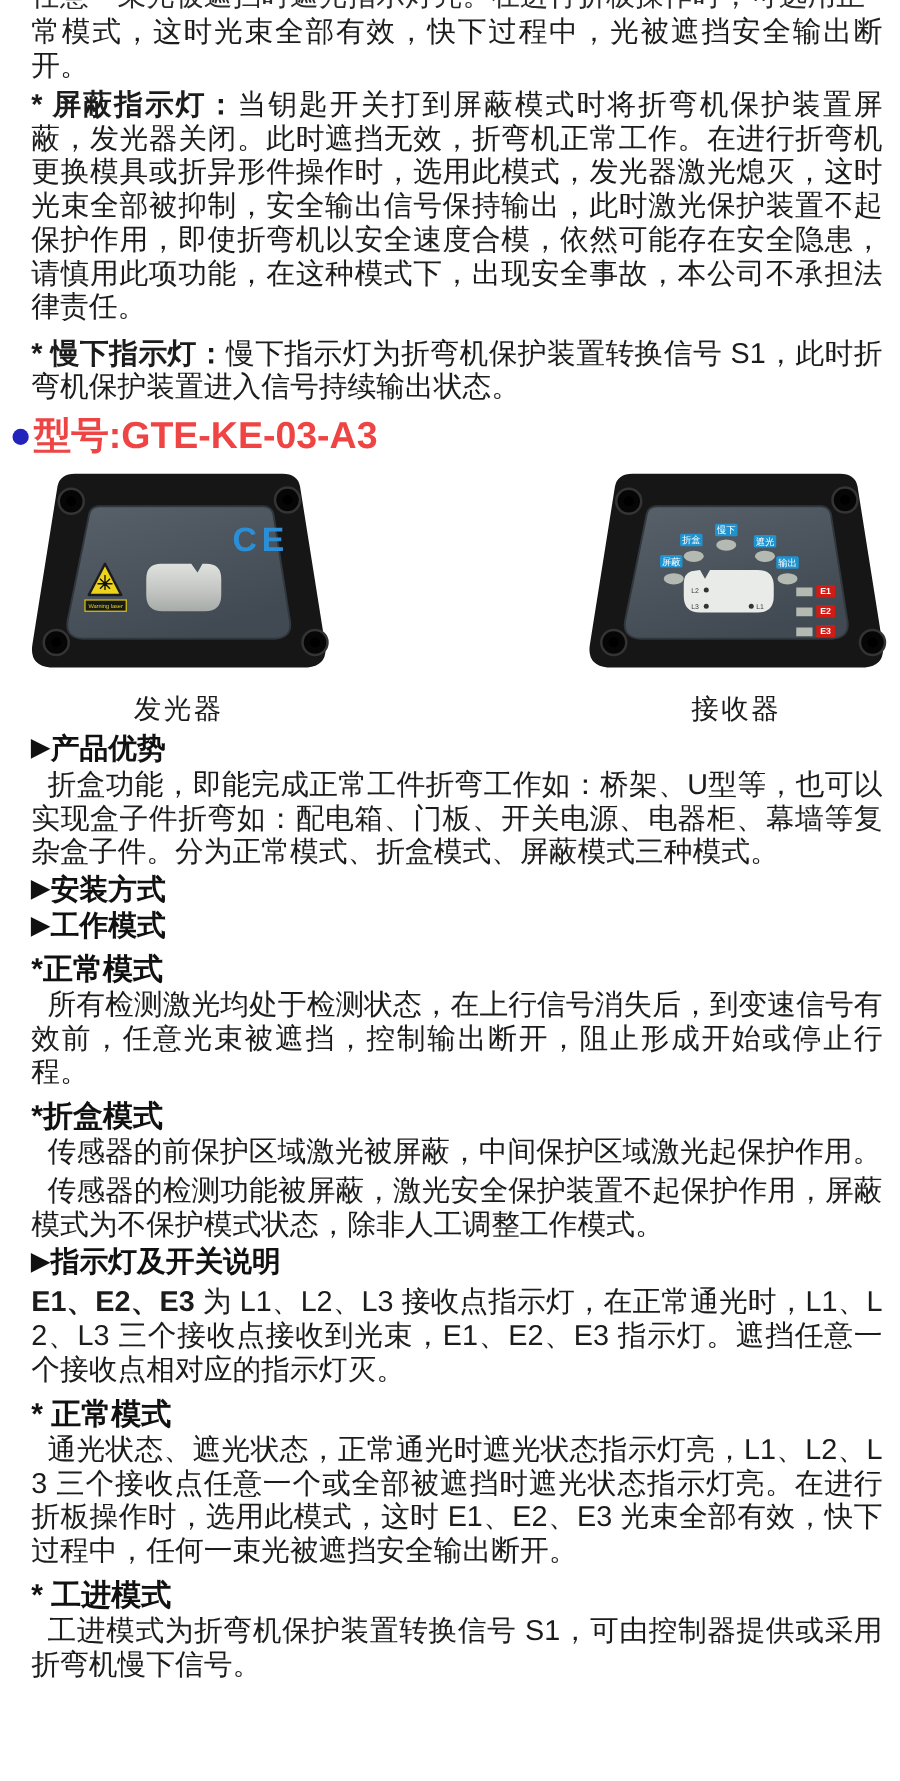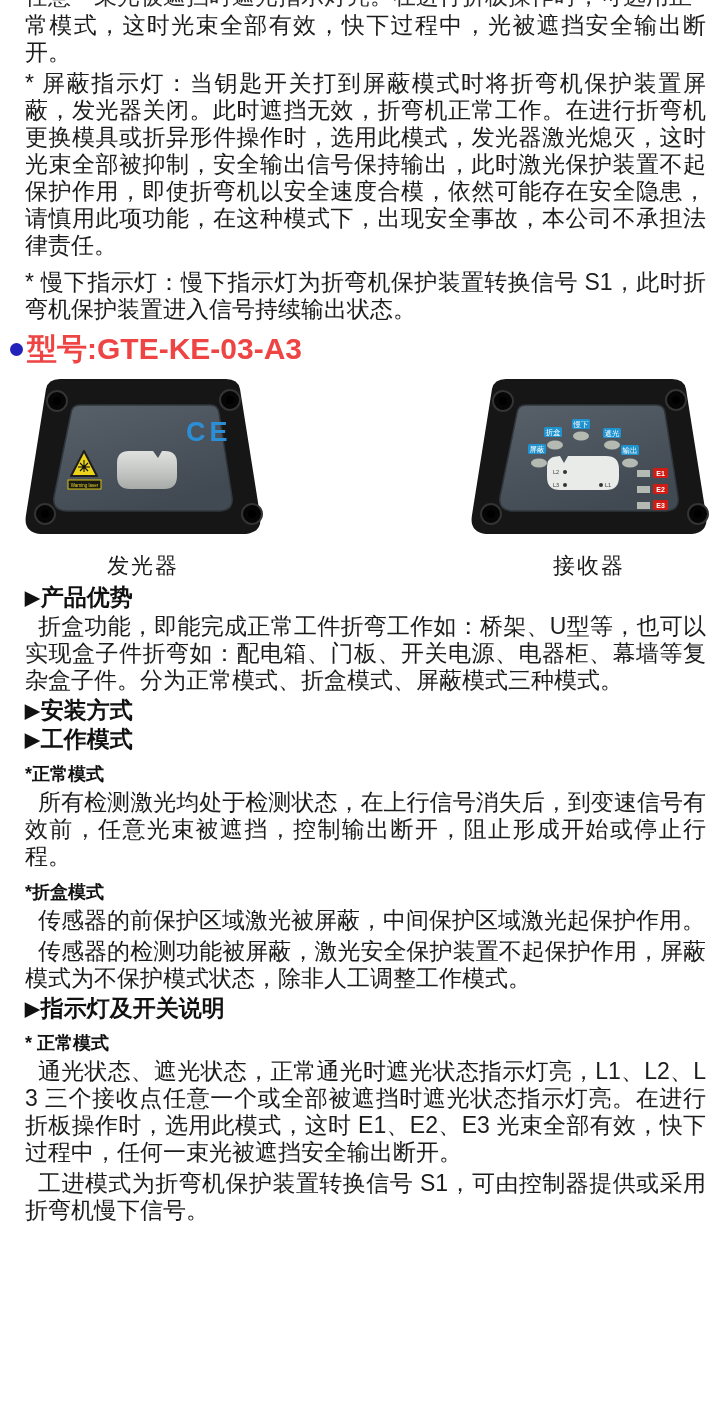--- a/index.html
+++ b/index.html
@@ -7,34 +7,34 @@
     width:720px; height:1425px; overflow:hidden; background:#ffffff;
     color:#1c1c1c; font-family:"Liberation Sans", sans-serif;
   }
   .page { padding:0 14px 0 25px; }
 
   .clip-strip { height:10px; overflow:hidden; margin:0 0 2px; }
   .clip-strip span { display:block; font-size:23px; line-height:28px; margin-top:-18px; white-space:nowrap; color:#2a2a2a; }
 
   .body { font-size:23px; line-height:27px; margin:0 0 4px; text-align:justify; word-break:break-all; }
   .para { margin-bottom:10px; }
-  .para strong, .lead strong { font-weight:normal; }
+  .para strong, .lead strong { font-weight:bold; }
 
   .model { display:flex; align-items:center; font-size:30px; line-height:32px; font-weight:bold; color:#ef4444;
            margin:8px 0 10px -15px; }
   .dot { width:13px; height:13px; border-radius:50%; background:#2323bb; margin-right:4px; flex:0 0 auto; }
 
   .figures { display:flex; justify-content:space-between; margin:4px -8px 2px -7px; }
   figure { margin:0; text-align:center; }
   figcaption { font-size:22px; margin-top:2px; color:#1b1b1b; letter-spacing:2px; }
 
   h2.sec { display:flex; align-items:center; font-size:23px; line-height:25px; font-weight:bold; color:#111;
            margin:4px 0 3px; }
   h2.sec .tri { font-size:19px; margin-right:1px; }
-  h3.sub { font-size:18px; line-height:25px; font-weight:bold; color:#111; margin:10px 0 2px; }
+  h3.sub { font-size:24px; line-height:25px; font-weight:bold; color:#111; margin:10px 0 2px; }
   .indent { text-indent:13px; }
   .lead { margin-top:6px; }
 
   svg text { font-family:"Liberation Sans", sans-serif; }
 </style>
 </head>
 <body>
 
 <div class="page">
 
@@ -205,18 +205,20 @@
   <h3 class="sub">*正常模式</h3>
   <p class="body indent">所有检测激光均处于检测状态，在上行信号消失后，到变速信号有效前，任意光束被遮挡，控制输出断开，阻止形成开始或停止行程。</p>
   <h3 class="sub">*折盒模式</h3>
   <p class="body indent">传感器的前保护区域激光被屏蔽，中间保护区域激光起保护作用。</p>
   <p class="body indent">传感器的检测功能被屏蔽，激光安全保护装置不起保护作用，屏蔽模式为不保护模式状态，除非人工调整工作模式。</p>
 
   <h2 class="sec">
     <span class="tri">▶</span>
     <span>指示灯及开关说明</span>
   </h2>
+  <p class="body lead"><strong>E1、E2、E3</strong><span> 为 L1、L2、L3 接收点指示灯，在正常通光时，L1、L2、L3 三个接收点接收到光束，E1、E2、E3 指示灯。遮挡任意一个接收点相对应的指示灯灭。</span></p>
 
   <h3 class="sub">* 正常模式</h3>
   <p class="body indent">通光状态、遮光状态，正常通光时遮光状态指示灯亮，L1、L2、L3 三个接收点任意一个或全部被遮挡时遮光状态指示灯亮。在进行折板操作时，选用此模式，这时 E1、E2、E3 光束全部有效，快下过程中，任何一束光被遮挡安全输出断开。</p>
+  <h3 class="sub">* 工进模式</h3>
   <p class="body indent">工进模式为折弯机保护装置转换信号 S1，可由控制器提供或采用折弯机慢下信号。</p>
 
 </div>
 
 </body></html>

